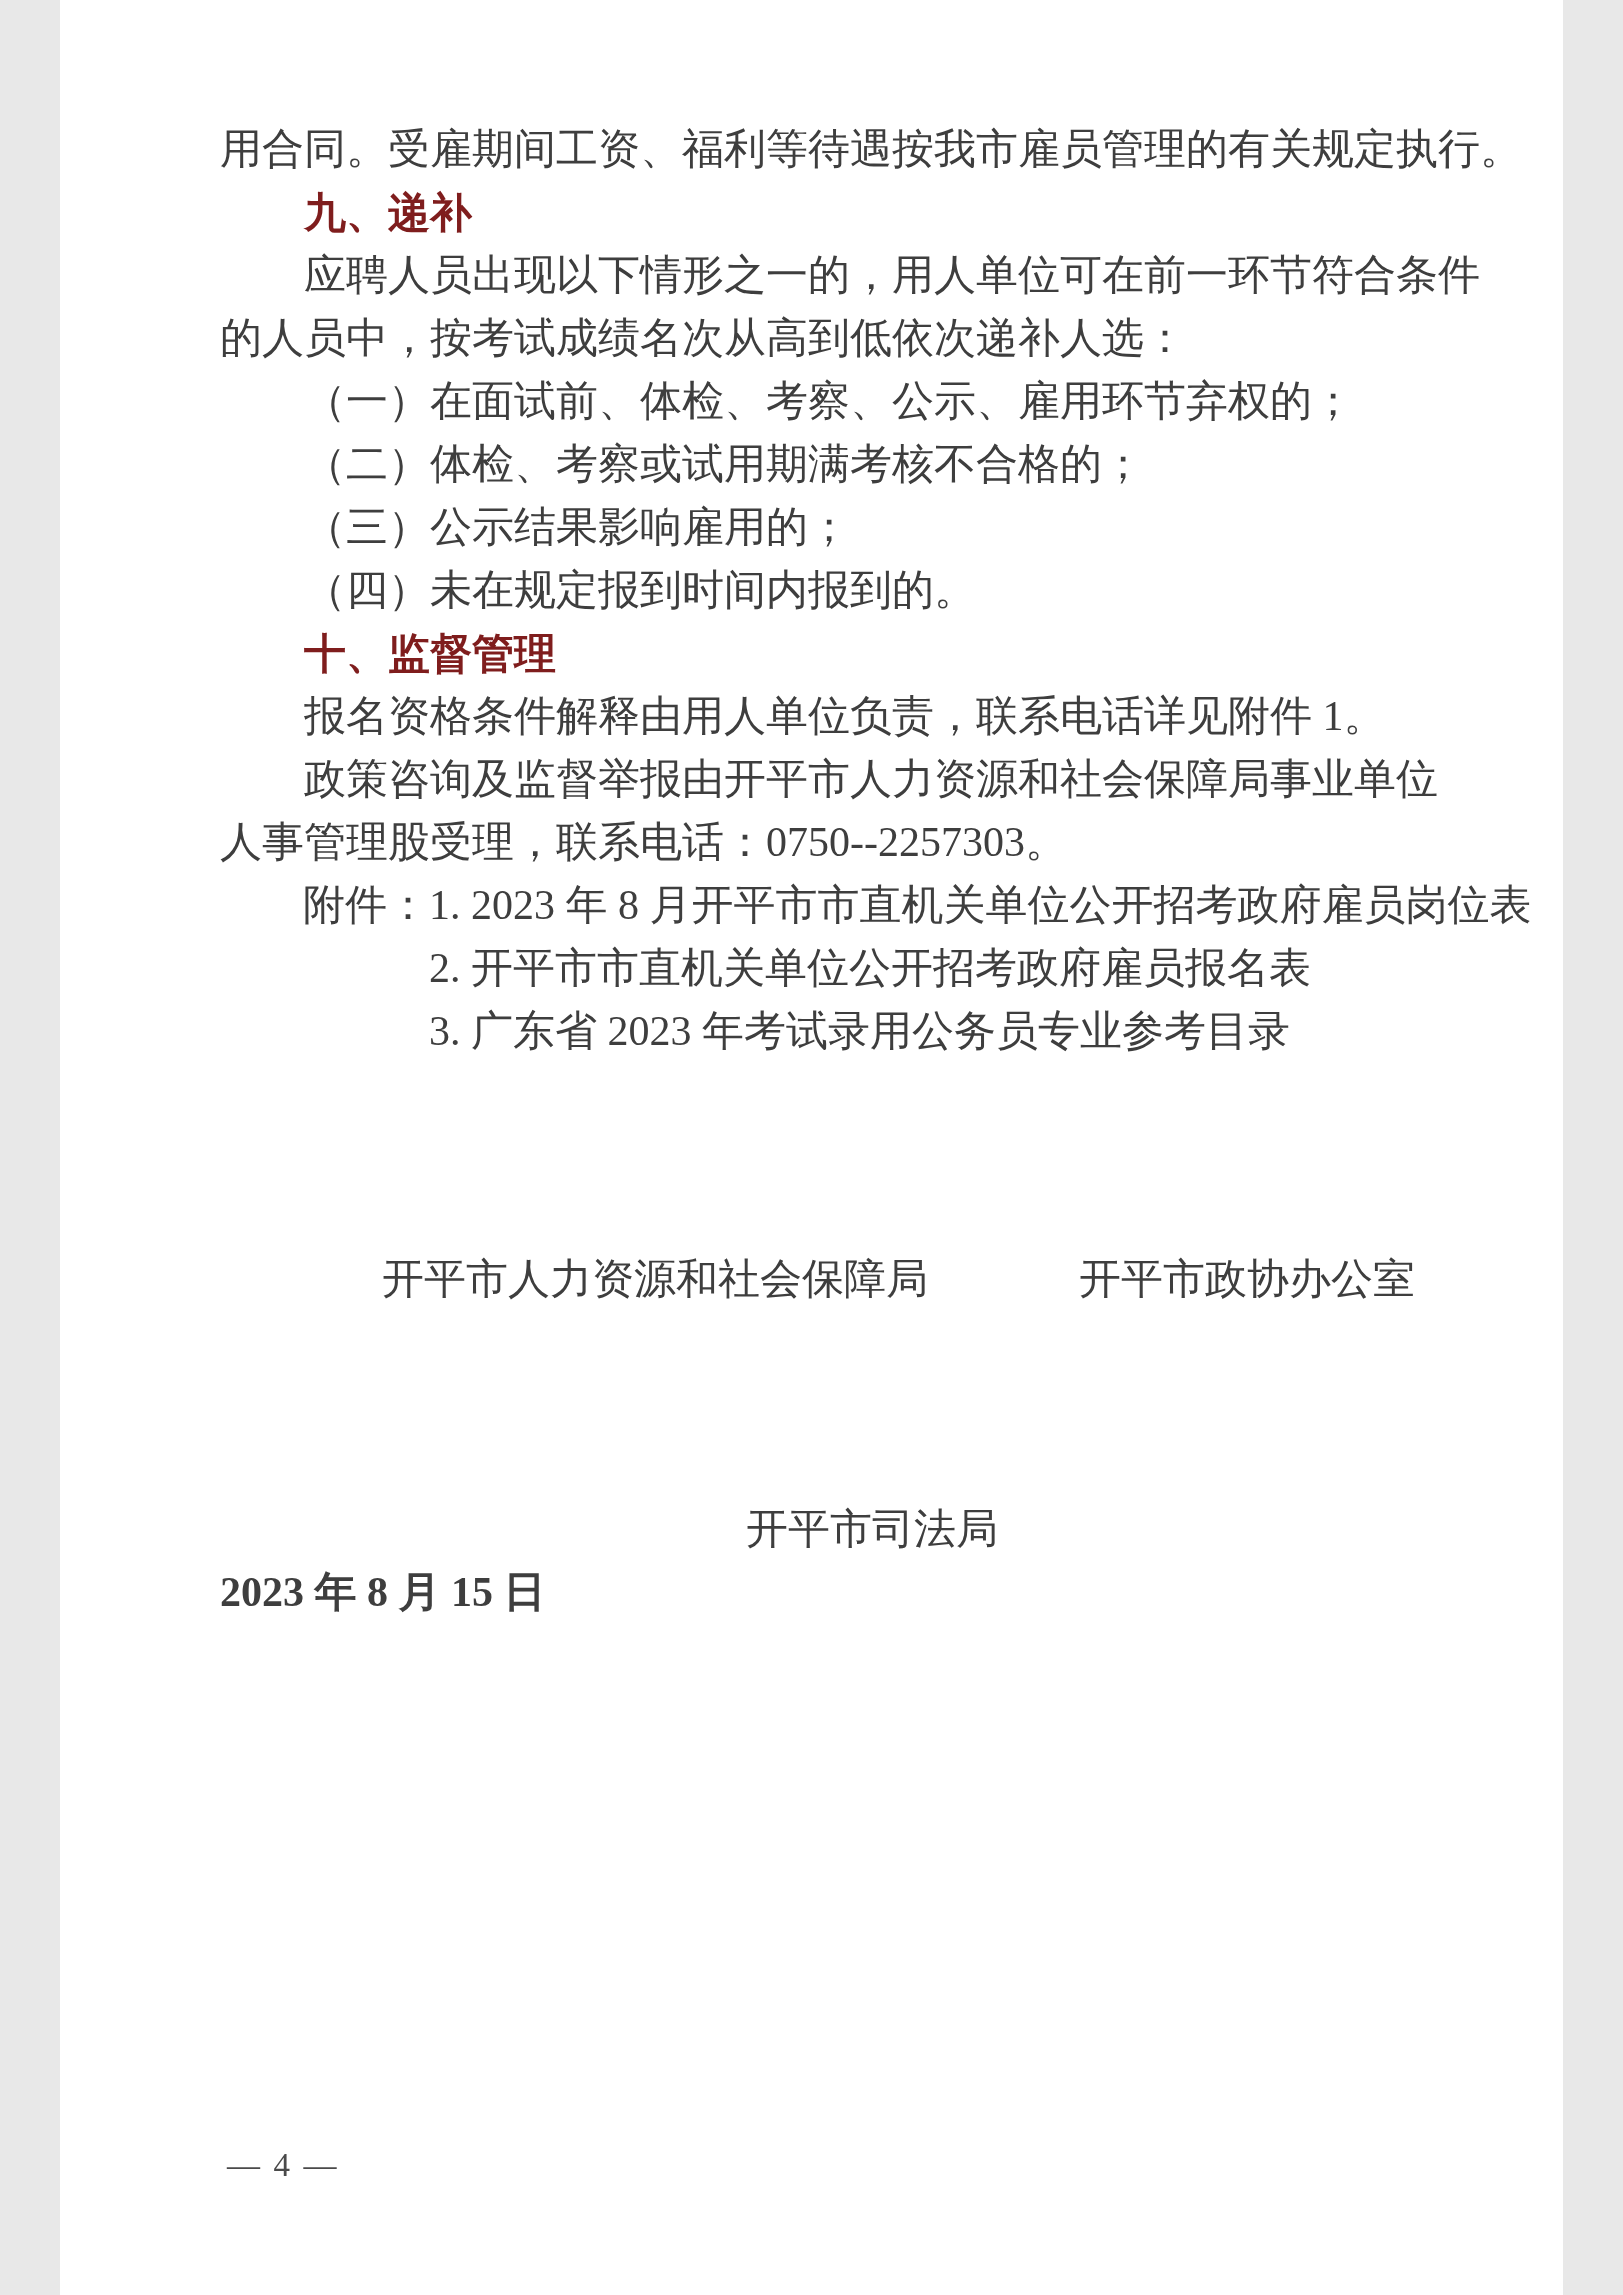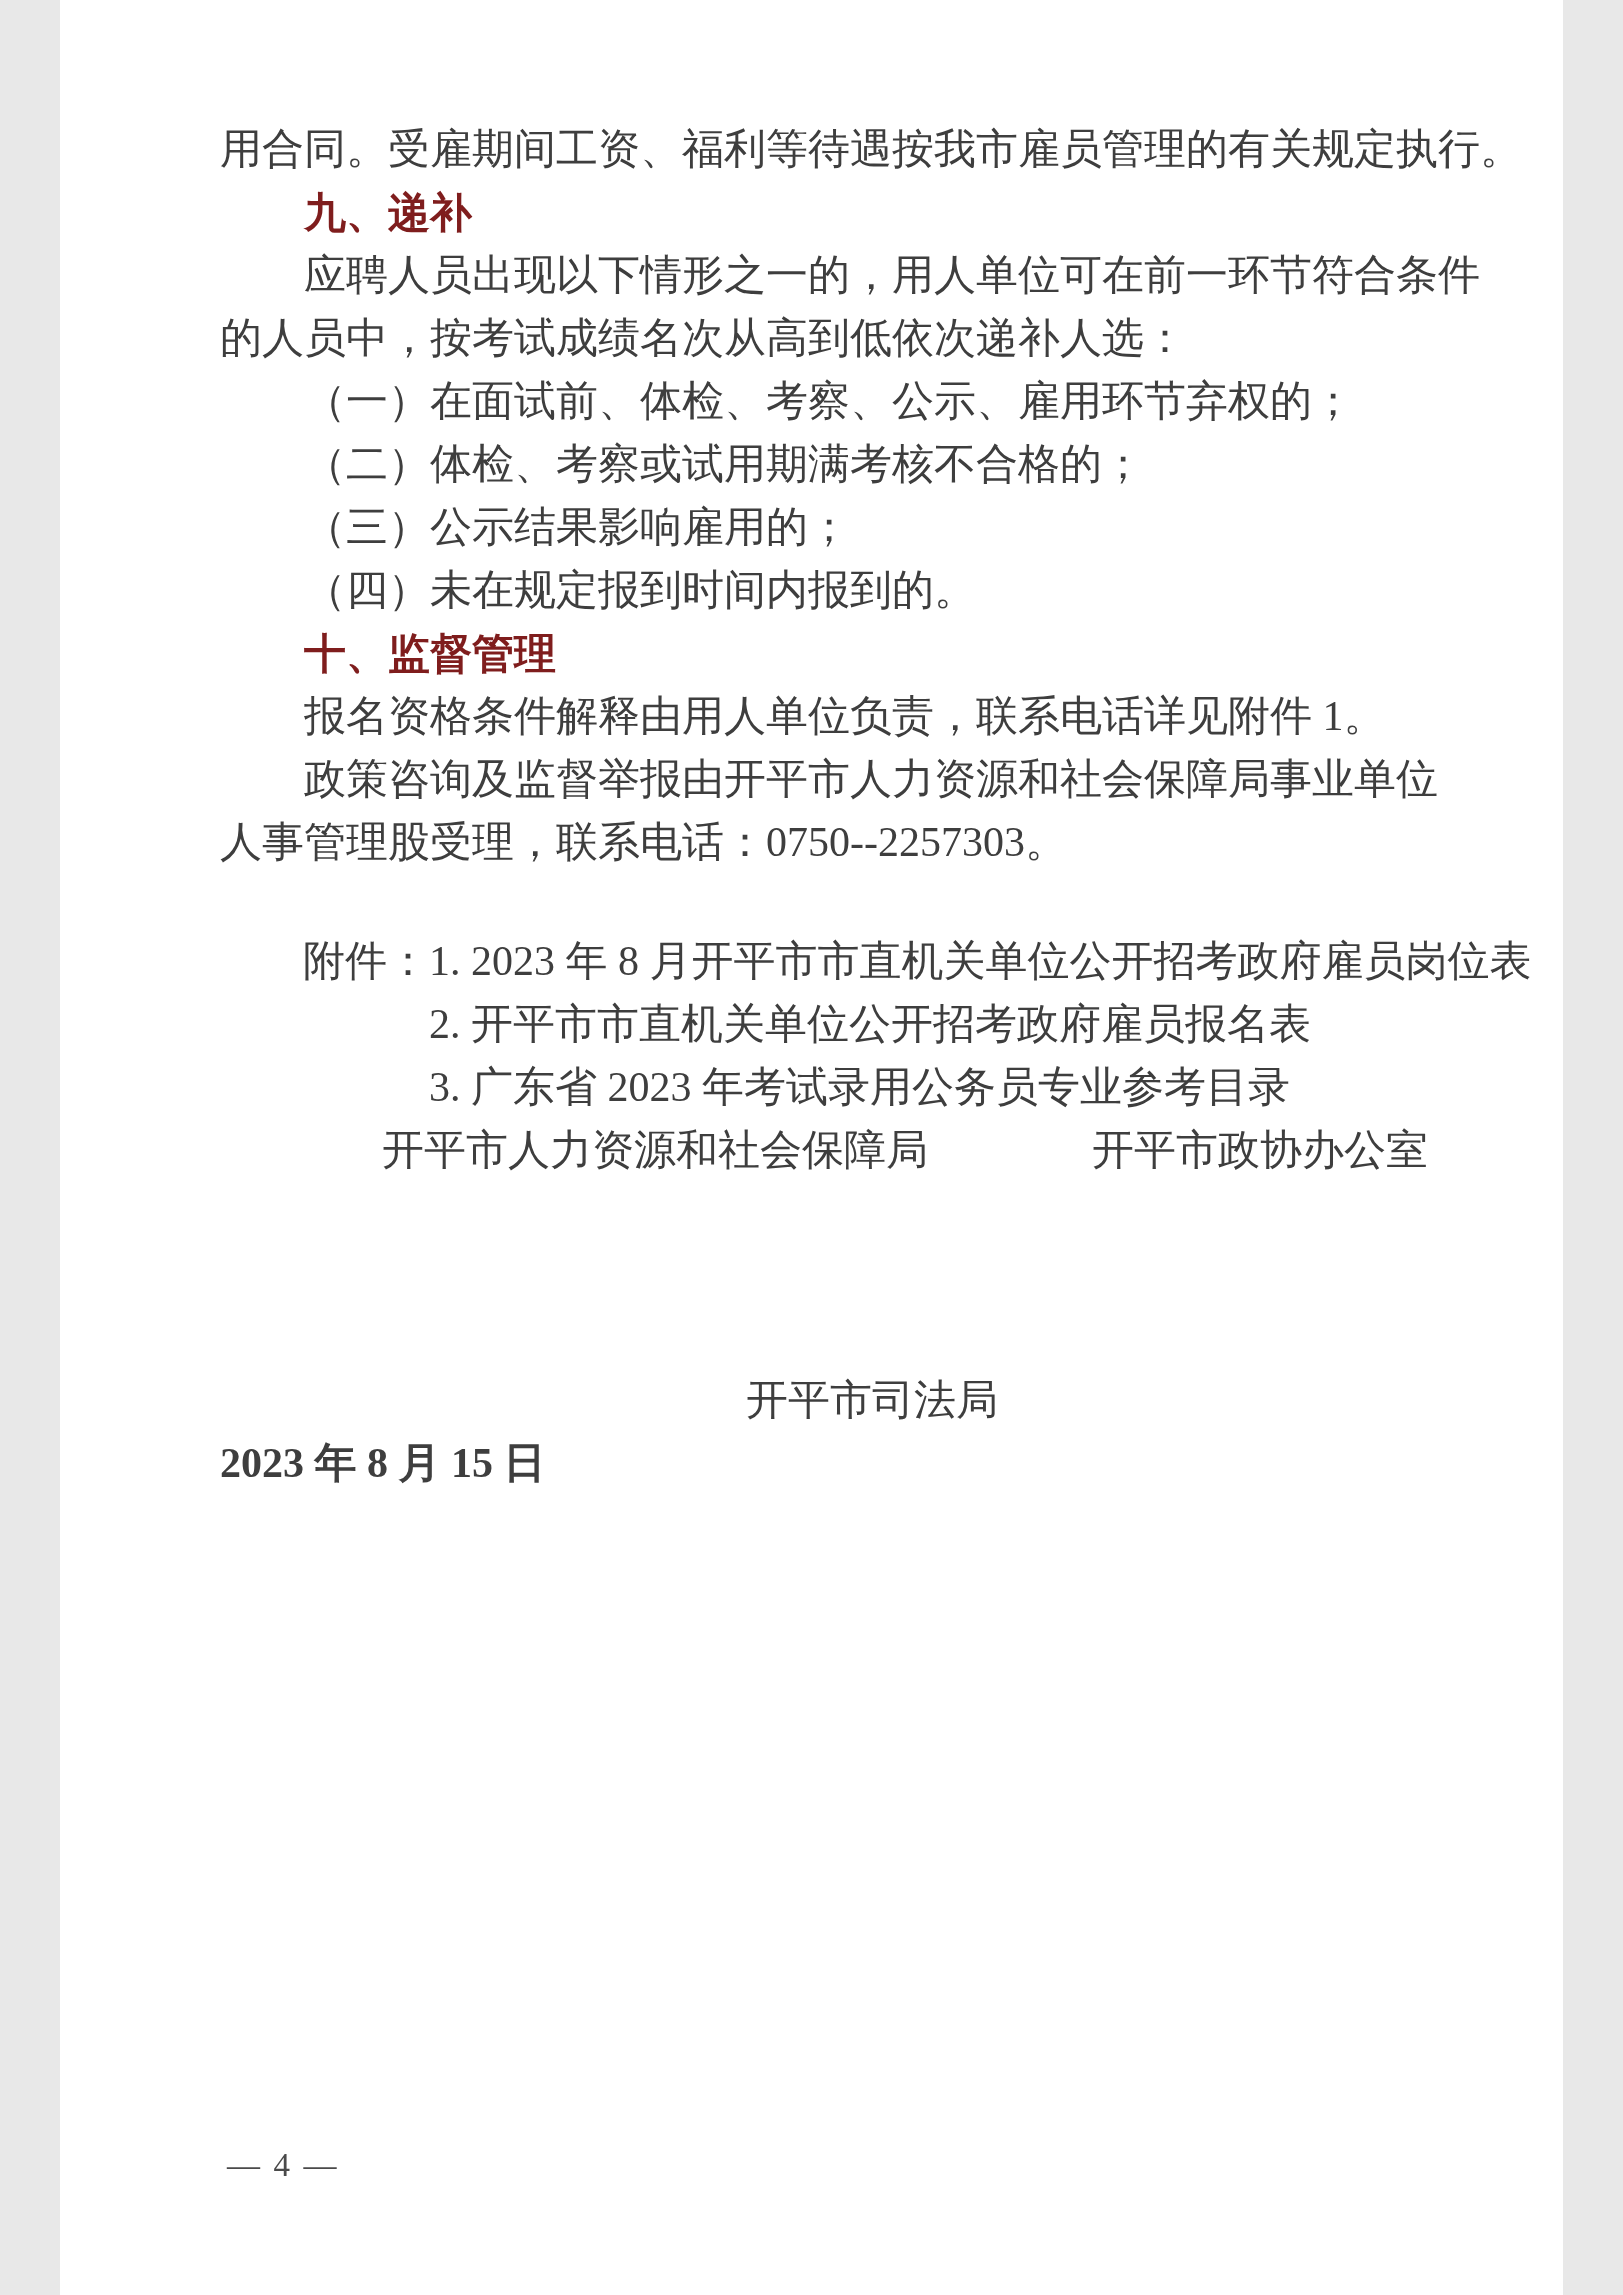--- a/index.html
+++ b/index.html
@@ -29,33 +29,33 @@
     padding: 0;
     line-height: 63px;
     white-space: nowrap;
   }
   .indent { text-indent: 84px; }
   .heading {
     font-family: "Liberation Sans", "DejaVu Sans", sans-serif;
     font-weight: 700;
     color: #7f1d1d;
   }
-  .attachments { margin-top: 56px; }
+  .attachments { }
   .attachments p {
     line-height: 63px;
     margin: 0;
     padding-left: 209px;
     white-space: nowrap;
   }
   .attachments p.first { text-indent: -126px; }
   .signers {
     display: flex;
+    margin-top: 185px;
     line-height: 63px;
     white-space: nowrap;
-    gap: 13px;
   }
   .signer-left  { margin-left: 162px; }
   .signer-right { margin-left: 151px; }
   .org-bottom {
     margin-top: 187px !important;
     text-align: center;
   }
   .sign-date { text-align: left; font-weight: bold; }
   .page-number {
     position: absolute;

